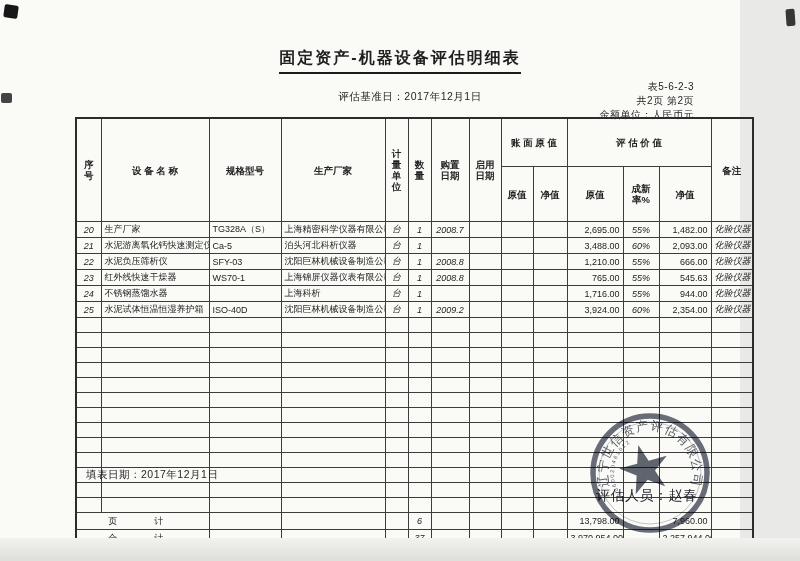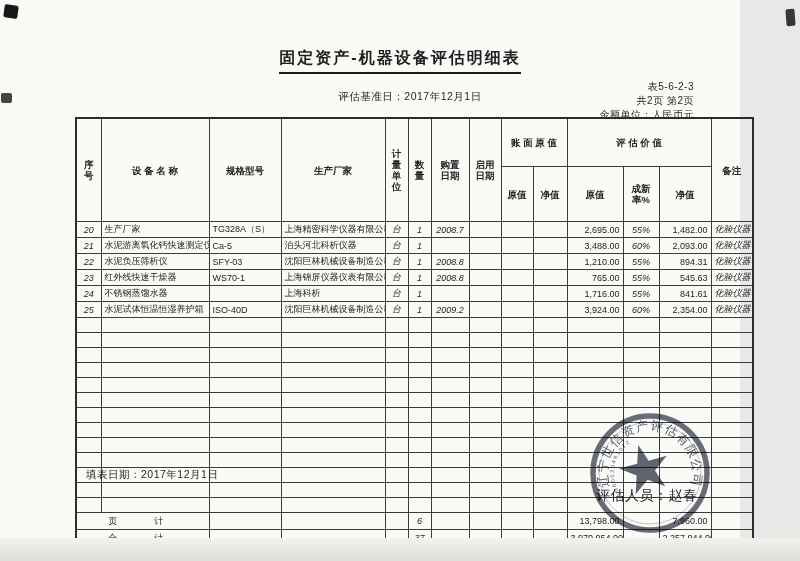--- a/index.html
+++ b/index.html
@@ -179,21 +179,21 @@
       <td class="l">SFY-03</td>
       <td class="l">沈阳巨林机械设备制造公司</td>
       <td class="c">台</td>
       <td class="c">1</td>
       <td class="c">2008.8</td>
       <td class="c"></td>
       <td class="r"></td>
       <td class="r"></td>
       <td class="r">1,210.00</td>
       <td class="c">55%</td>
-      <td class="r">894.31</td>
+      <td class="r">666.00</td>
       <td class="c">化验仪器</td>
     </tr>
         <tr class="data-row">
       <td class="c">23</td>
       <td class="l">红外线快速干燥器</td>
       <td class="l">WS70-1</td>
       <td class="l">上海锦屏仪器仪表有限公司</td>
       <td class="c">台</td>
       <td class="c">1</td>
       <td class="c">2008.8</td>
@@ -211,21 +211,21 @@
       <td class="l"></td>
       <td class="l">上海科析</td>
       <td class="c">台</td>
       <td class="c">1</td>
       <td class="c"></td>
       <td class="c"></td>
       <td class="r"></td>
       <td class="r"></td>
       <td class="r">1,716.00</td>
       <td class="c">55%</td>
-      <td class="r">841.61</td>
+      <td class="r">944.00</td>
       <td class="c">化验仪器</td>
     </tr>
         <tr class="data-row">
       <td class="c">25</td>
       <td class="l">水泥试体恒温恒湿养护箱</td>
       <td class="l">ISO-40D</td>
       <td class="l">沈阳巨林机械设备制造公司</td>
       <td class="c">台</td>
       <td class="c">1</td>
       <td class="c">2009.2</td>

